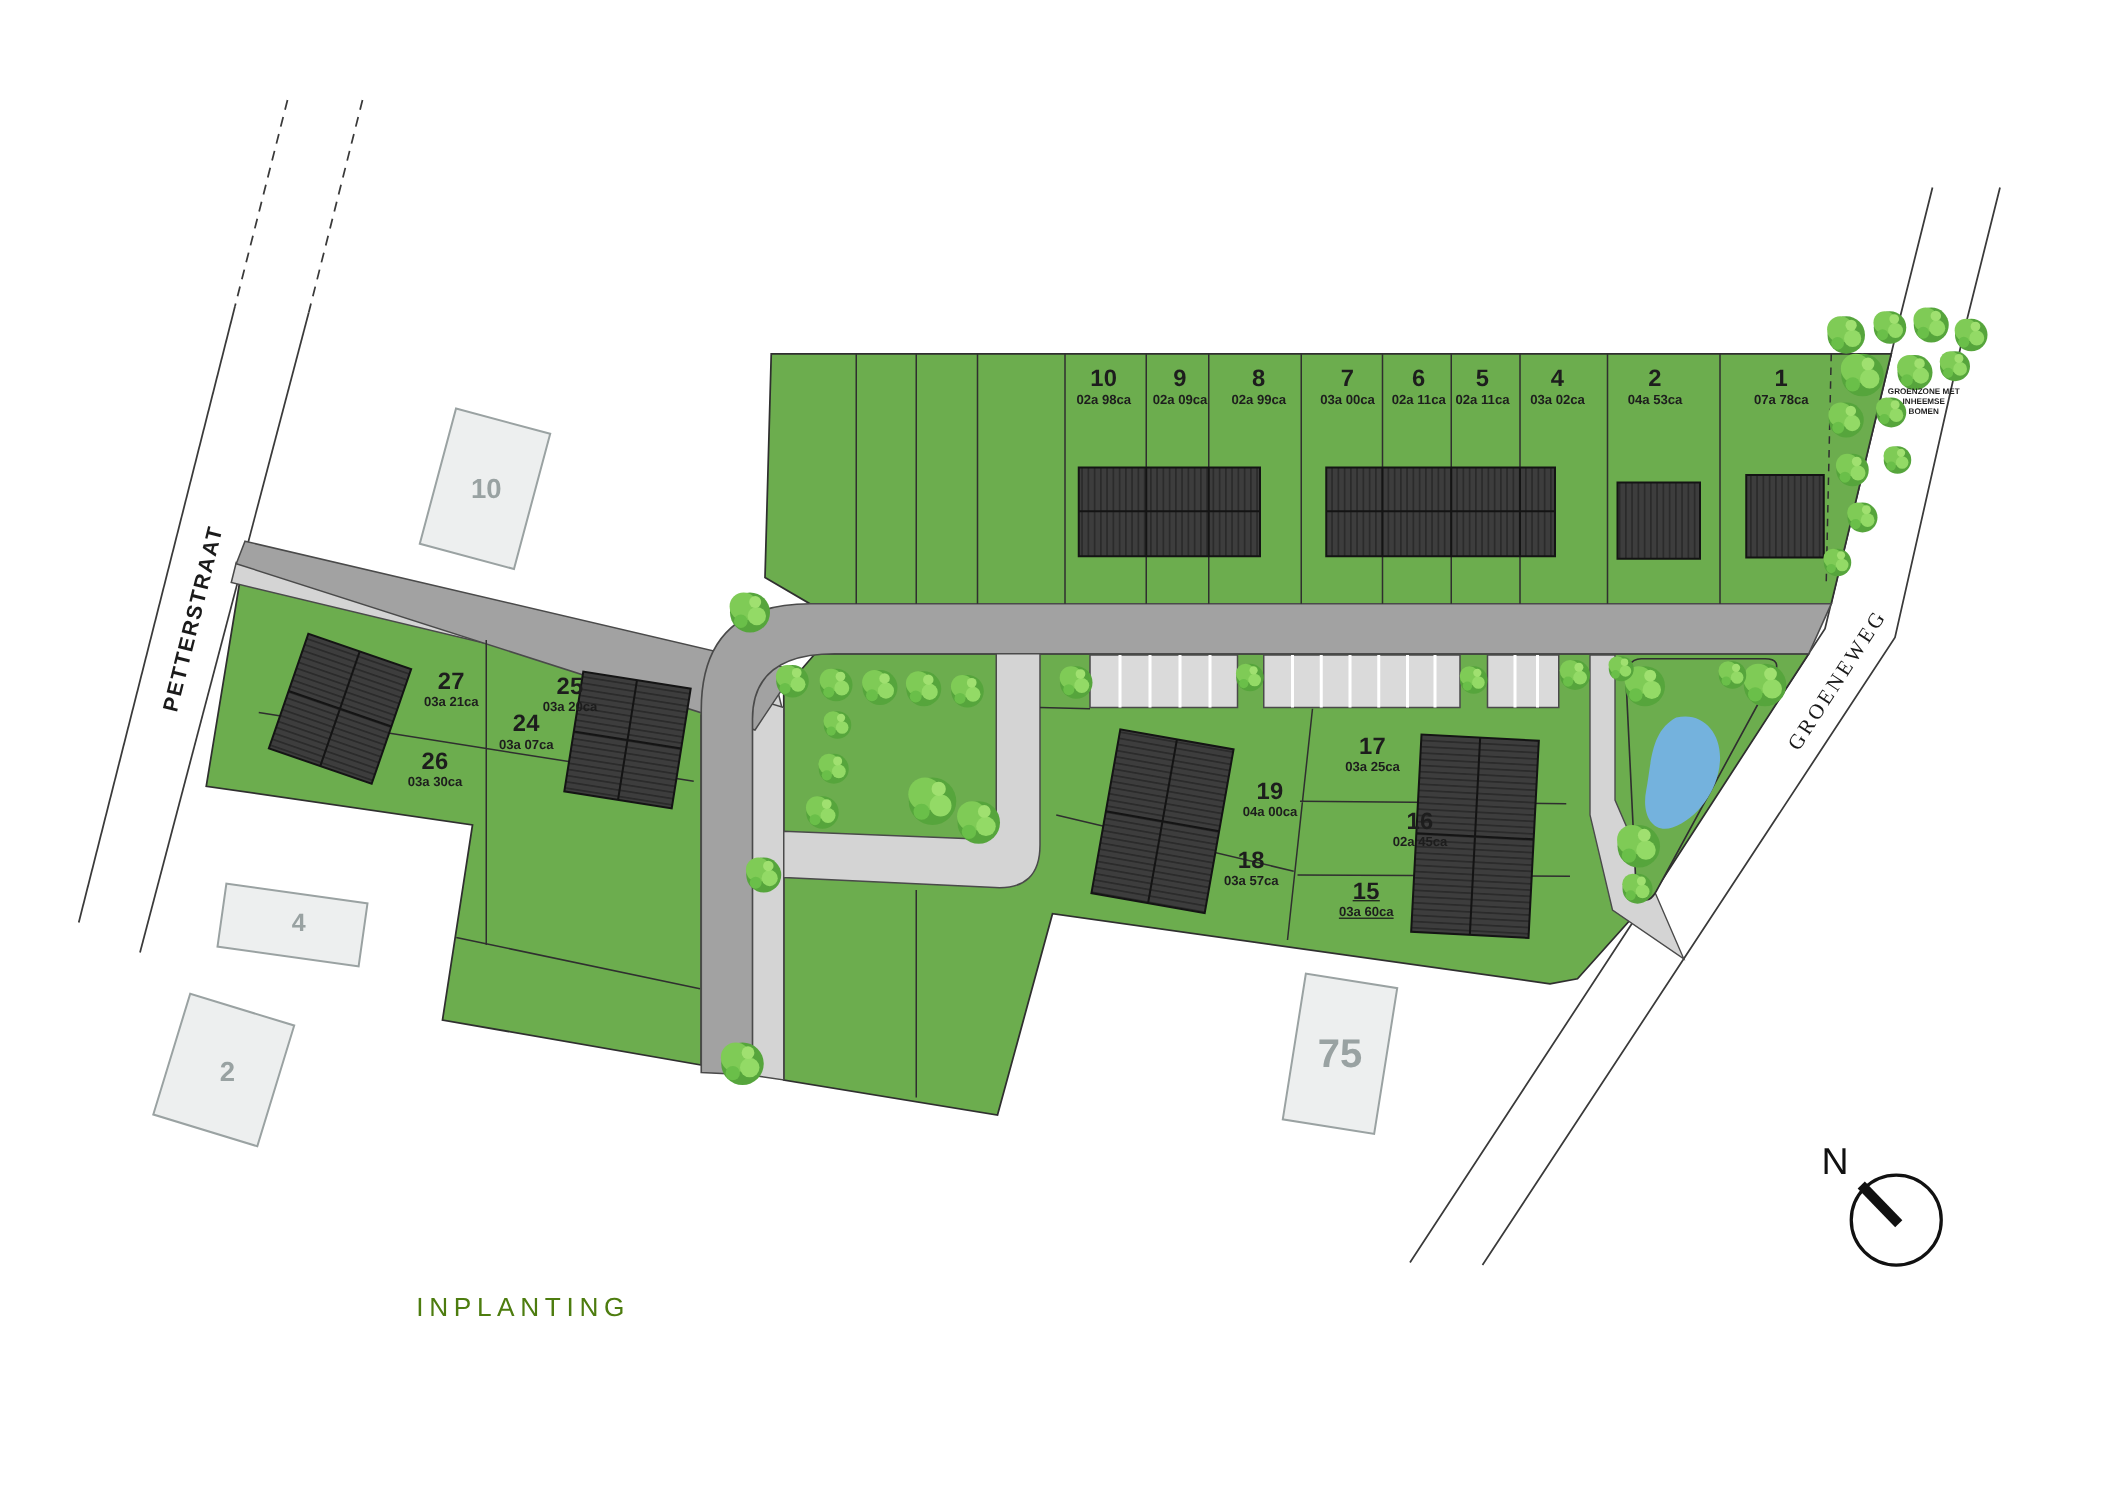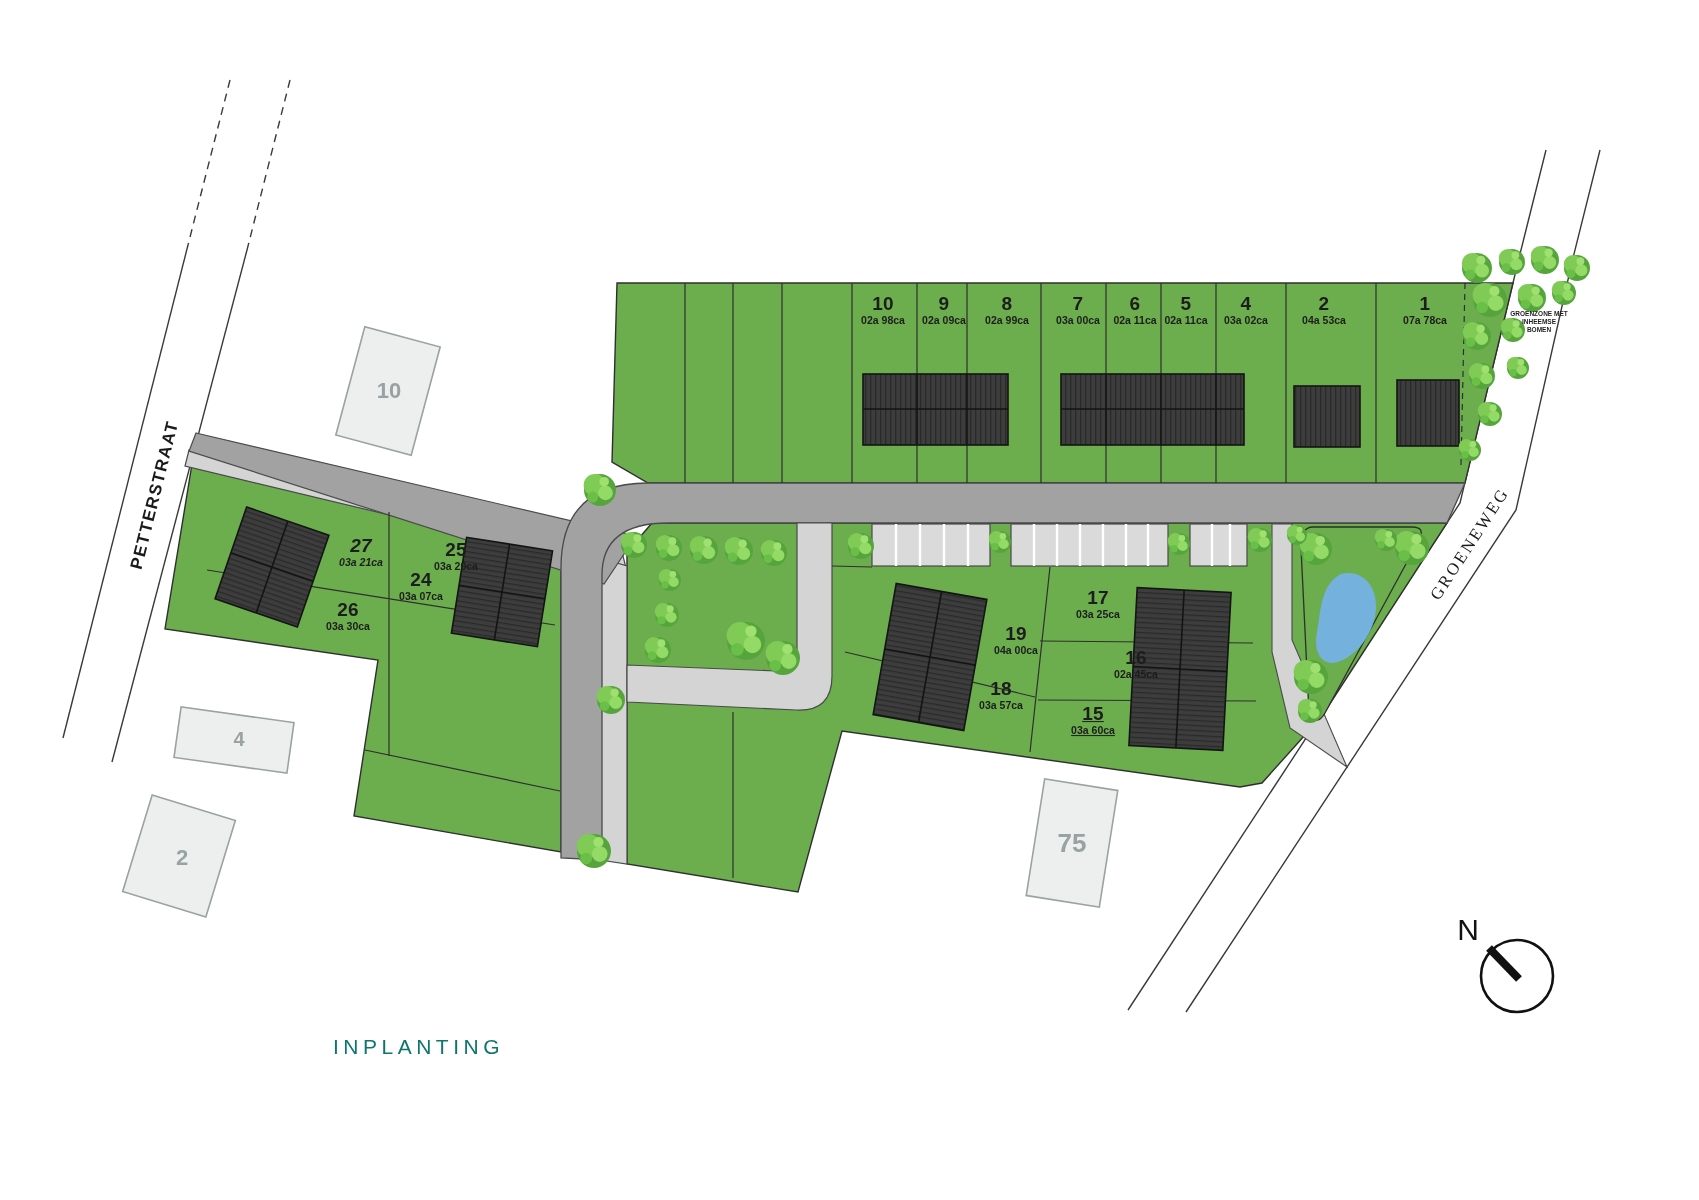--- a/index.html
+++ b/index.html
@@ -10,21 +10,21 @@
   .lot-label{text-align:center;color:#1d1d1d;line-height:1.08;cursor:pointer;}
   .lot-num{display:block;font-size:19px;font-weight:700;letter-spacing:.3px;}
   .lot-area{display:block;font-size:10.5px;font-weight:700;}
   .bldg-label{color:#99a2a2;font-weight:700;}
   .street{color:#1a1a1a;}
   .street-left{font-size:17px;font-weight:700;letter-spacing:1.5px;
     transform:translate(-50%,-50%) rotate(-76deg);}
   .street-right{font-family:"Liberation Serif",serif;font-size:17px;letter-spacing:2.5px;
     transform:translate(-50%,-50%) rotate(-57deg);}
   .title{position:absolute;left:333px;top:1035px;font-size:21px;letter-spacing:4.5px;
-    color:#0f766e;font-weight:400;}
+    color:#4d7c0f;font-weight:400;}
   .gz-note{font-size:6.5px;font-weight:700;color:#1f1f1f;text-align:center;
     white-space:pre-line;line-height:1.25;width:90px;}
   .north-n{font-size:30px;color:#111;font-weight:400;}
 </style>
 </head>
 <body>
 
 <div class="stage">
 
 <svg width="1699" height="1200" viewBox="0 0 1699 1200">
@@ -221,21 +221,21 @@
     </div>
 <div class="pin lot-label" style="left:1324px;top:310px;">
       <span class="lot-num">2</span>
       <span class="lot-area">04a 53ca</span>
     </div>
 <div class="pin lot-label" style="left:1425px;top:310px;">
       <span class="lot-num">1</span>
       <span class="lot-area">07a 78ca</span>
     </div>
 
-<div class="pin lot-label" style="left:361px;top:552px;font-style:italic;">
+<div class="pin lot-label" style="left:361px;top:552px;">
       <span class="lot-num">27</span>
       <span class="lot-area">03a 21ca</span>
     </div>
 <div class="pin lot-label" style="left:456px;top:556px;">
       <span class="lot-num">25</span>
       <span class="lot-area">03a 20ca</span>
     </div>
 <div class="pin lot-label" style="left:348px;top:616px;">
       <span class="lot-num">26</span>
       <span class="lot-area">03a 30ca</span>
@@ -262,18 +262,18 @@
       <span class="lot-area">02a 45ca</span>
     </div>
 <div class="pin lot-label" style="left:1093px;top:720px;text-decoration:underline;">
       <span class="lot-num">15</span>
       <span class="lot-area">03a 60ca</span>
     </div>
 
 <div class="pin bldg-label" style="left:389px;top:391px;font-size:22px;">10</div>
 <div class="pin bldg-label" style="left:239px;top:739px;font-size:20px;">4</div>
 <div class="pin bldg-label" style="left:182px;top:858px;font-size:22px;">2</div>
-<div class="pin bldg-label" style="left:1072px;top:843px;font-size:26px;">75</div>
+<div class="pin bldg-label" style="left:1072px;top:843px;font-size:32px;">75</div>
 
 <div class="pin north-n" style="left:1468px;top:930px;">N</div>
 <div class="title">INPLANTING</div>
 
 </div>
 
 </body></html>

